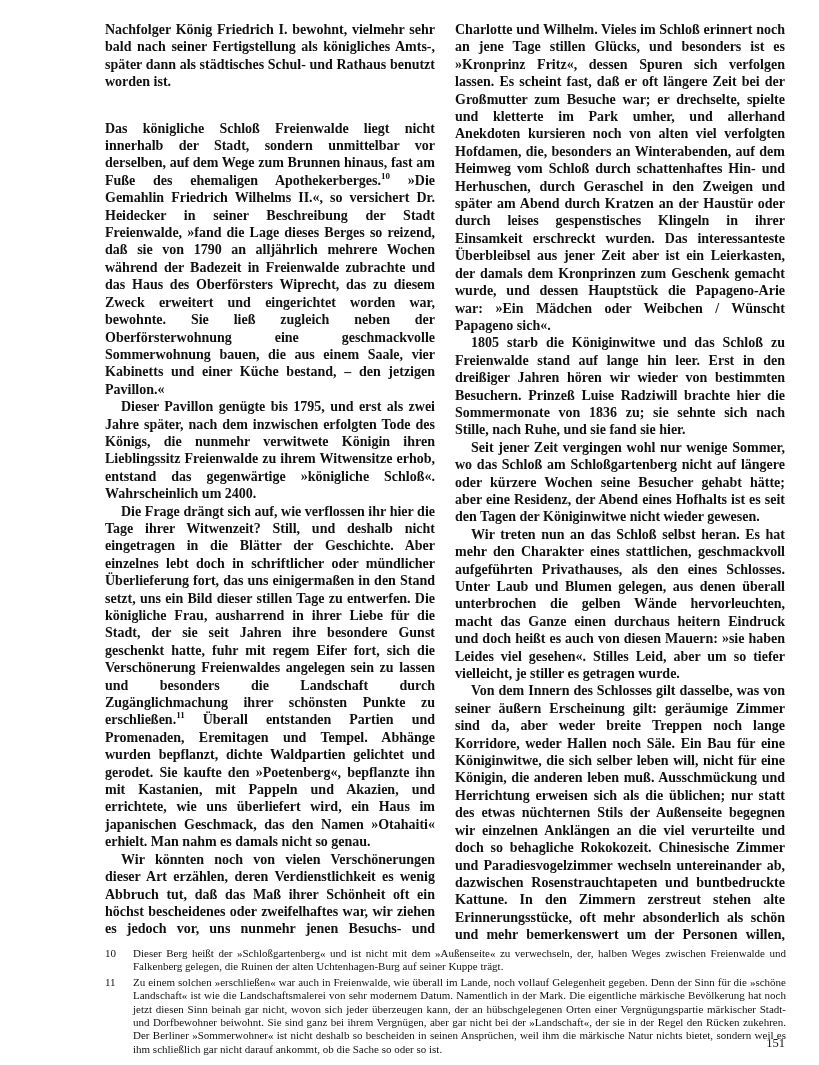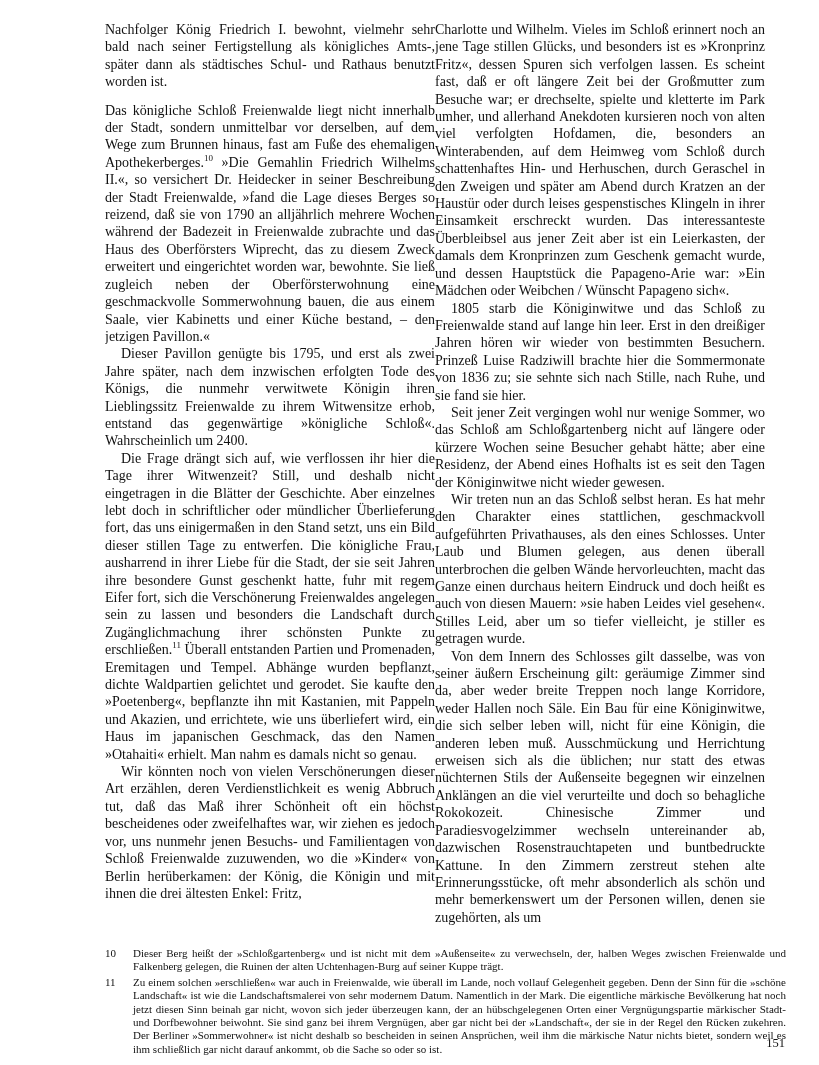--- a/index.html
+++ b/index.html
@@ -16,41 +16,43 @@
     color: #111111;
     overflow: hidden;
   }
   .text-columns {
     position: absolute;
     left: 105px;
     top: 21px;
     width: 681px;
     height: 920px;
     display: flex;
+    gap: 20px;
     overflow: hidden;
+    font-weight: bold;
   }
   .column {
     width: 330px;
     flex: 0 0 330px;
     font-size: 14px;
     line-height: 17.4px;
     text-align: justify;
     hyphens: auto;
     -webkit-hyphens: auto;
     overflow: hidden;
   }
   p.para {
     margin: 0;
     padding: 0;
   }
   p.para.indent {
     text-indent: 16px;
   }
   p.para.space-before {
-    margin-top: 11px;
+    margin-top: 29px;
   }
   sup.fn-ref {
     font-size: 9px;
     line-height: 0;
     vertical-align: super;
   }
   .footnotes {
     position: absolute;
     left: 105px;
     top: 947px;

